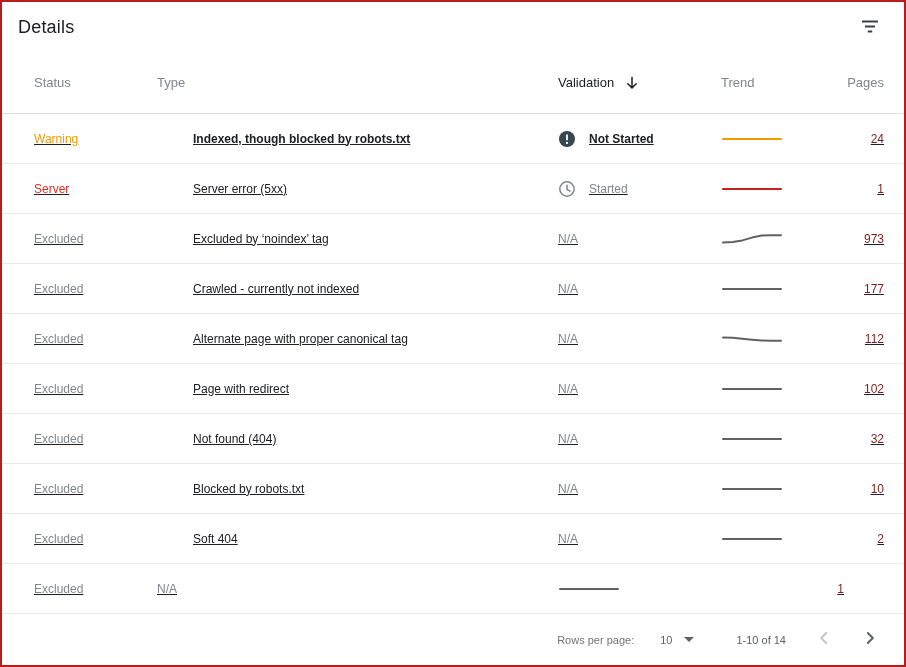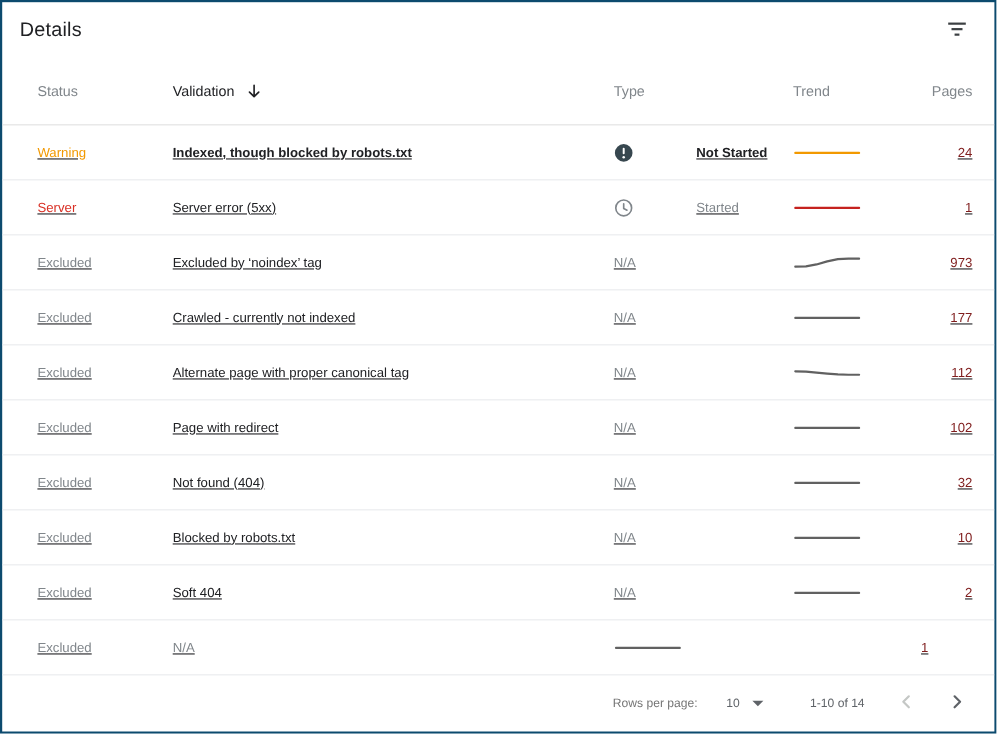--- a/index.html
+++ b/index.html
@@ -1,17 +1,17 @@
 <!DOCTYPE html>
 <html><head>
 <meta charset="utf-8">
 <style>
   html,body{margin:0;padding:0;background:#fff;}
   .frame{
-    width:906px;height:667px;box-sizing:border-box;border:2px solid #0c4a6e;
+    width:906px;height:667px;box-sizing:border-box;border:2px solid #b91c1c;
     background:#fff;font-family:"Liberation Sans",sans-serif;color:#202124;
     overflow:hidden;
   }
   .panel-header{
     height:50px;display:flex;align-items:center;justify-content:space-between;
     padding:0 22px 0 16px;box-sizing:border-box;
   }
   .title{font-size:18px;font-weight:normal;color:#202124;margin:0;letter-spacing:.2px;}
   .icon-btn{width:24px;height:24px;display:flex;align-items:center;justify-content:center;cursor:pointer;background:none;border:none;padding:0;}
   .grid{
@@ -27,23 +27,23 @@
   .th{display:flex;align-items:center;cursor:pointer;}
   .th.sorted{color:#202124;font-weight:500;}
   .th.right{justify-content:flex-end;text-align:right;}
   .sort-arrow{margin-left:10px;display:inline-flex;}
   .row{
     height:49px;border-bottom:1px solid #E8EAED;font-size:12px;cursor:pointer;text-decoration:underline;
   }
   .cell.status{color:#80868B;}
   .cell.status.warning{color:#F29900;}
   .cell.status.error{color:#D93025;}
-  .cell.type{color:#202124;}
+  .cell.type{color:#202124;margin-left:36px;}
   .cell.type.bold{font-weight:bold;}
-  .cell.validation{display:flex;align-items:center;color:#80868B;gap:44px;}
+  .cell.validation{display:flex;align-items:center;color:#80868B;}
   .cell.validation .vicon{display:inline-flex;margin-right:13px;}
   .cell.validation .vicon:empty{display:none;}
   .cell.validation.emph .vlabel{color:#202124;font-weight:bold;}
   .cell.trend{display:flex;align-items:center;}
   .cell.pages{text-align:right;color:#7f1d1d;}
   .tfooter{
     height:51px;display:flex;align-items:center;justify-content:flex-end;
     color:#5F6368;font-size:11px;padding-right:22px;box-sizing:border-box;
   }
   .rpp-label{margin-right:26px;color:#757575;}
@@ -72,29 +72,29 @@
           <rect x="1" y="3.5" width="16" height="2" fill="#3C4043"></rect>
           <rect x="4" y="8.5" width="10" height="2" fill="#3C4043"></rect>
           <rect x="6.8" y="13.5" width="4.4" height="2" fill="#3C4043"></rect>
         </svg>
       </span>
     </button>
   </div>
 
   <div class="thead grid">
     <span class="th">Status</span>
+    <span class="th">Type</span>
     <span class="th sorted">
       <span>Validation</span>
       <span class="sort-arrow">
         <svg width="16" height="16" viewBox="0 0 16 16" fill="none">
           <path d="M8 2.5v10M3.8 8.7L8 12.9l4.2-4.2" stroke="#202124" stroke-width="1.5" stroke-linecap="round" stroke-linejoin="round"></path>
         </svg>
       </span>
     </span>
-    <span class="th">Type</span>
     <span class="th">Trend</span>
     <span class="th right">Pages</span>
   </div>
 
   <div id="rows">
   <div class="row grid">
     <span class="cell status warning">Warning</span>
     <span class="cell type bold">Indexed, though blocked by robots.txt</span>
     <span class="cell validation emph">
       <span class="vicon">

